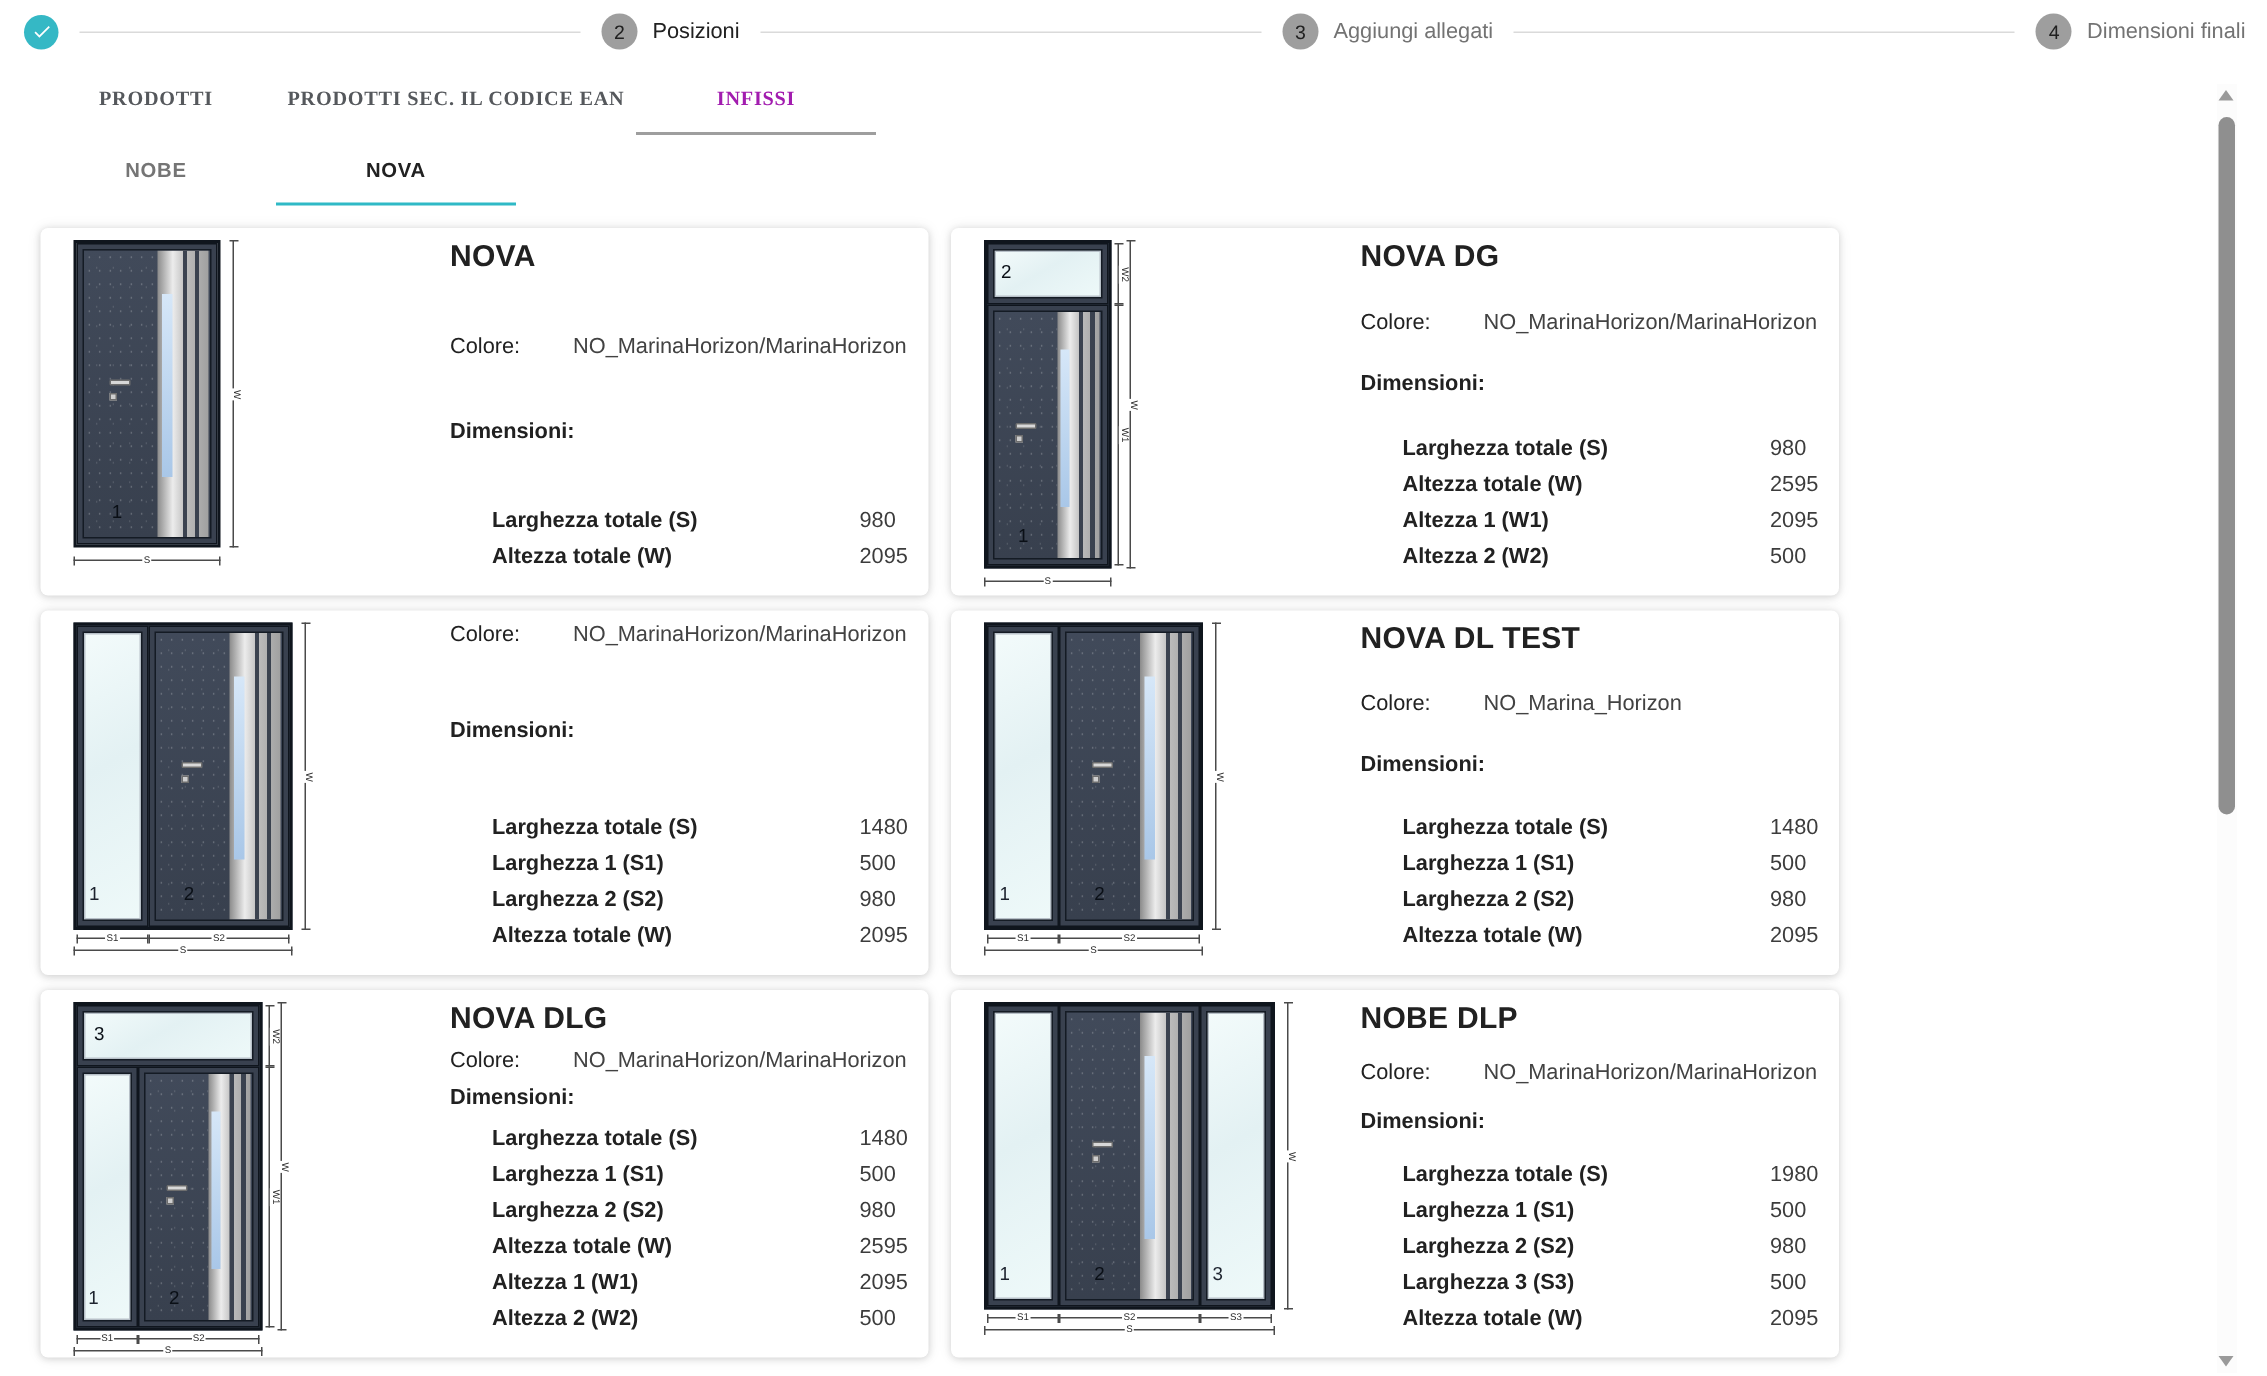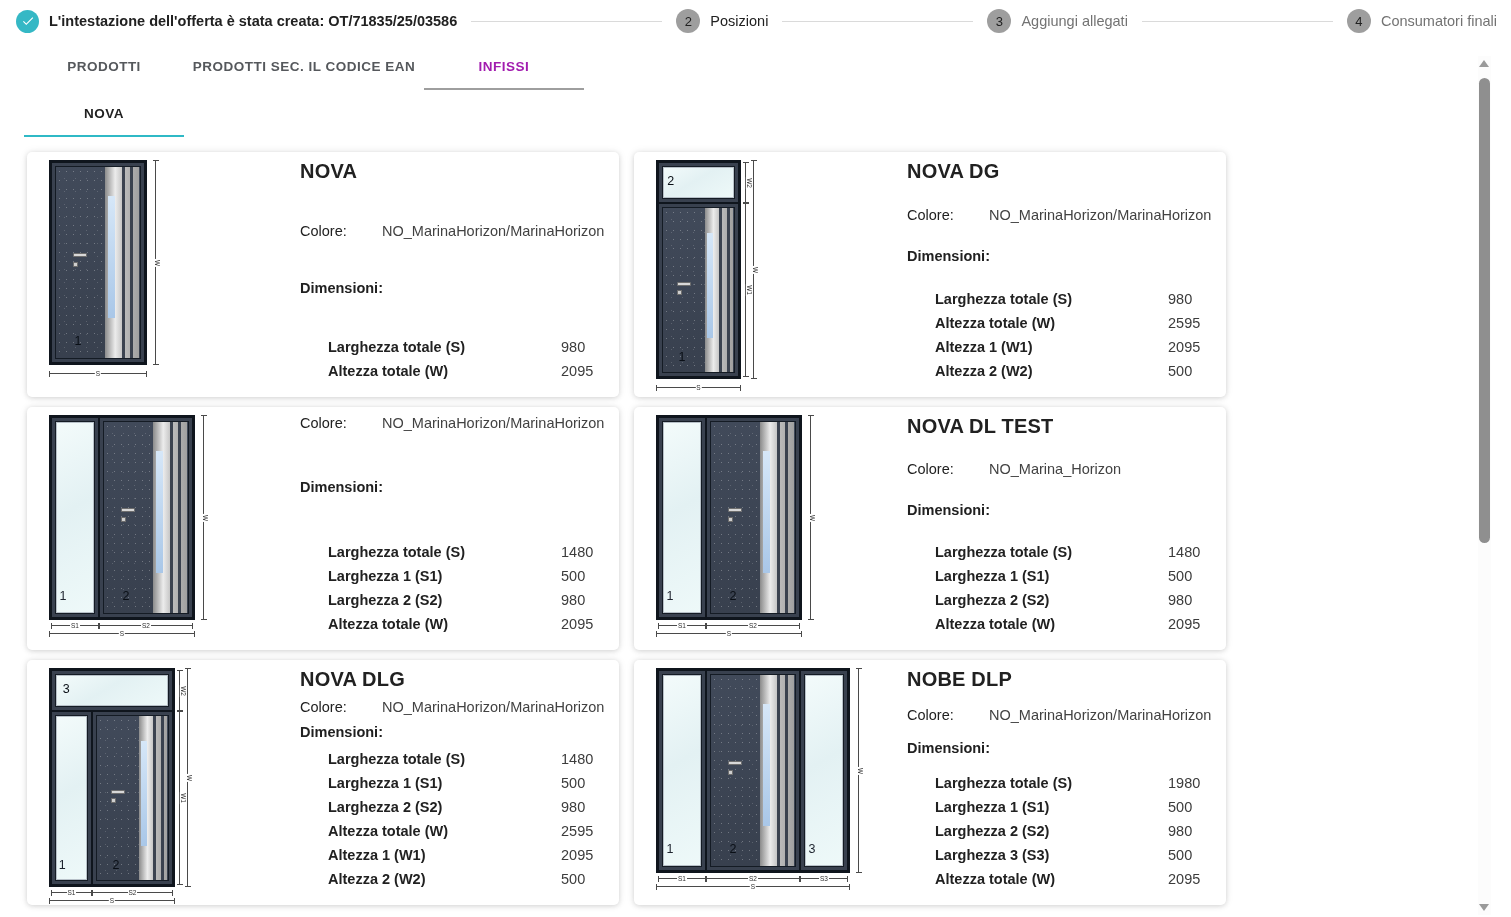--- a/index.html
+++ b/index.html
@@ -16,21 +16,21 @@
   .step-label { margin-left:10px; font-size:14.5px; }
   .step-label.done-label { font-weight:700; color:#212121; }
   .step-label.current { color:#212121; }
   .step-label.upcoming { color:#737373; }
   .connector { flex:1; height:1px; background:#dadada; margin:0 14px; }
 
   
   .tabbar { display:flex; padding-left:24px; background:#fff; }
   .tab { height:48px; display:flex; align-items:center; justify-content:center;
          font-size:13.5px; font-weight:700; letter-spacing:.5px; cursor:pointer;
-         color:#55585c; position:relative; }
+         color:#55585c; position:relative;font-family:Liberation Serif, serif; }
   .tab.w160 { width:160px; } .tab.w240 { width:240px; }
   .tab.muted-selected { color:#a21caf; }
   .tab.muted-selected::after { content:""; position:absolute; left:0; right:0; bottom:0;
                                height:2px; background:#9e9e9e; }
   .subtab-row { display:flex; padding-left:24px; background:#fff; }
   .subtab { width:160px; height:47px; display:flex; align-items:center; justify-content:center;
             font-size:13.5px; font-weight:700; letter-spacing:.5px; color:#757575;
             cursor:pointer; position:relative; }
   .subtab.selected { color:#212121; }
   .subtab.selected::after { content:""; position:absolute; left:0; right:0; bottom:0;
@@ -43,21 +43,21 @@
           box-shadow:0 1px 5px rgba(0,0,0,.14), 0 0 10px rgba(0,0,0,.07);
           display:flex; cursor:pointer; }
   .diagram-col { width:246px; flex:none; padding:8px 0 0 22px; }
   .info { flex:1; display:flex; flex-direction:column; justify-content:space-between;
           padding:6px 18px 14px 27px; }
   .card-title { font-size:20px; font-weight:700; letter-spacing:.2px; color:#212121; line-height:26px; }
   .kv { display:flex; font-size:14.5px; line-height:20px; }
   .kv .k { width:82px; font-weight:400; color:#212121; flex:none; }
   .kv .v { color:#424242; }
   .kv-head { font-size:14.5px; font-weight:700; line-height:20px; }
-  .drow { display:flex; height:24px; align-items:center; padding-left:28px; font-size:14.5px; }
+  .drow { display:flex; height:24px; align-items:center; padding-left:28px; font-size:14.5px;gap:12px; }
   .drow .rk { width:233px; font-weight:700; color:#212121; flex:none; }
   .drow .rv { color:#3c3c3c; }
 
   
   .fig { position:relative; width:fit-content; }
   .unit { border:2px solid #0f151d; background:#39414f; display:flex; flex-direction:column; width:fit-content; }
   .prow { display:flex; }
   .pane { border:1px solid #0f151d; background:#39414f; padding:3px; flex:none; }
   .pane-inner { width:100%; height:100%; position:relative; border:1px solid #141b24; overflow:hidden; }
   .pane-inner.glass { background:linear-gradient(150deg,#f3fbfb 0%,#e3f1f3 45%,#eef9f9 100%);
@@ -105,45 +105,45 @@
 </head>
 <body>
 
 <header class="stepper">
   <div class="step">
     <span class="done-circle">
       <svg viewBox="0 0 24 24" width="14" height="14" aria-hidden="true">
         <path d="M9 16.2 4.8 12l-1.4 1.4L9 19 21 7l-1.4-1.4z" fill="#ffffff"></path>
       </svg>
     </span>
-    <span class="step-label done-label">L'intestazione dell'offerta è stata creata: OT/71835/25/03586</span>
   </div>
   <div class="connector"></div>
   <div class="step">
     <span class="num-circle">2</span>
     <span class="step-label current">Posizioni</span>
   </div>
   <div class="connector"></div>
   <div class="step">
     <span class="num-circle">3</span>
     <span class="step-label upcoming">Aggiungi allegati</span>
   </div>
   <div class="connector"></div>
   <div class="step">
     <span class="num-circle">4</span>
-    <span class="step-label upcoming">Consumatori finali</span>
+    <span class="step-label upcoming">Dimensioni finali</span>
   </div>
 </header>
 
 <nav class="tabbar">
   <div class="tab w160">PRODOTTI</div>
   <div class="tab w240">PRODOTTI SEC. IL CODICE EAN</div>
   <div class="tab w160 muted-selected">INFISSI</div>
 </nav>
 <nav class="subtab-row">
+  <div class="subtab">NOBE</div>
   <div class="subtab selected">NOVA</div>
 </nav>
 
 <main class="cards">
   <article class="card">
     <div class="diagram-col">
       <div class="fig" style="height: 223px;">
           <div class="unit">
             <div class="prow">
               <div class="pane" style="width: 94px; height: 201px;">

